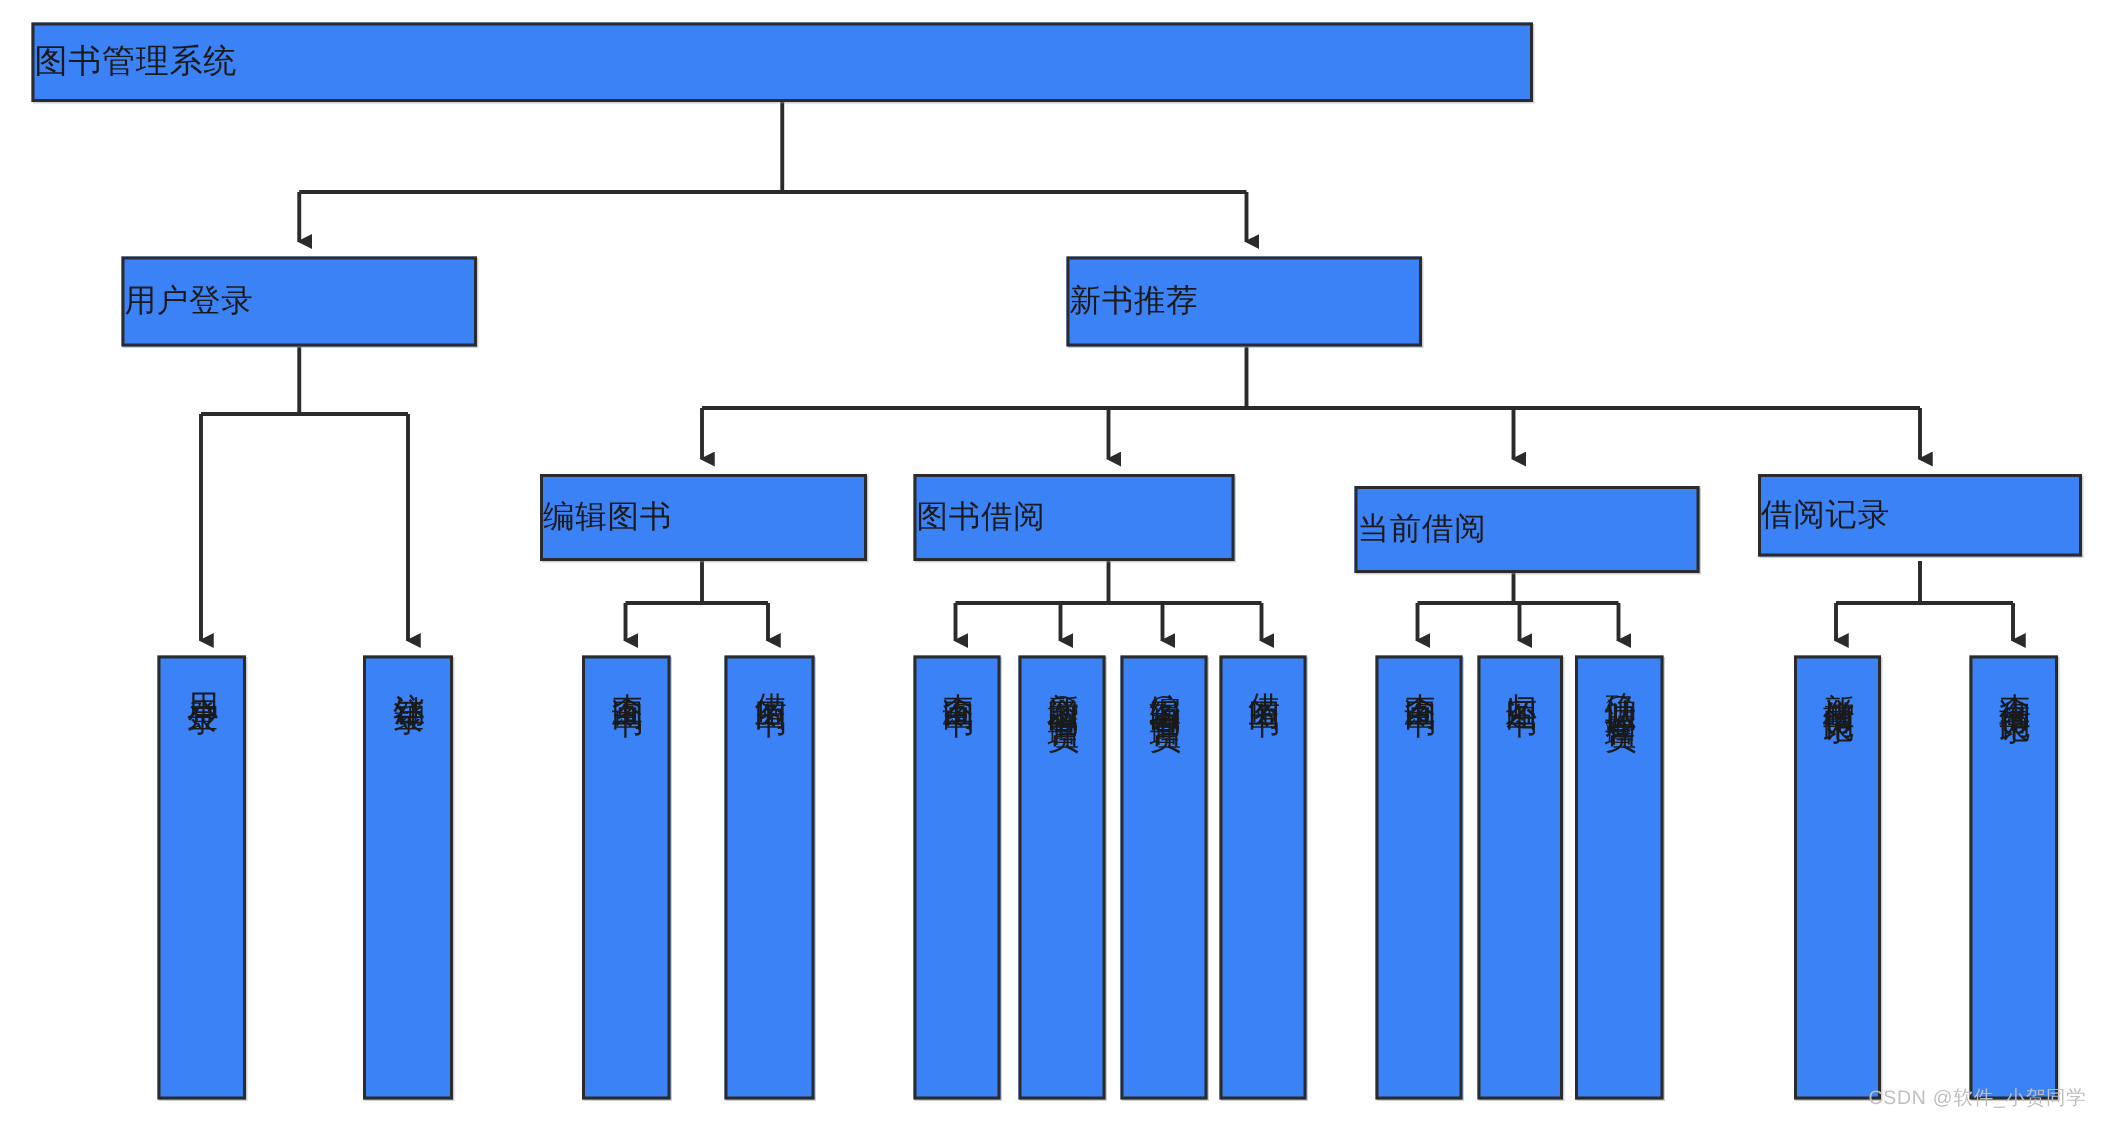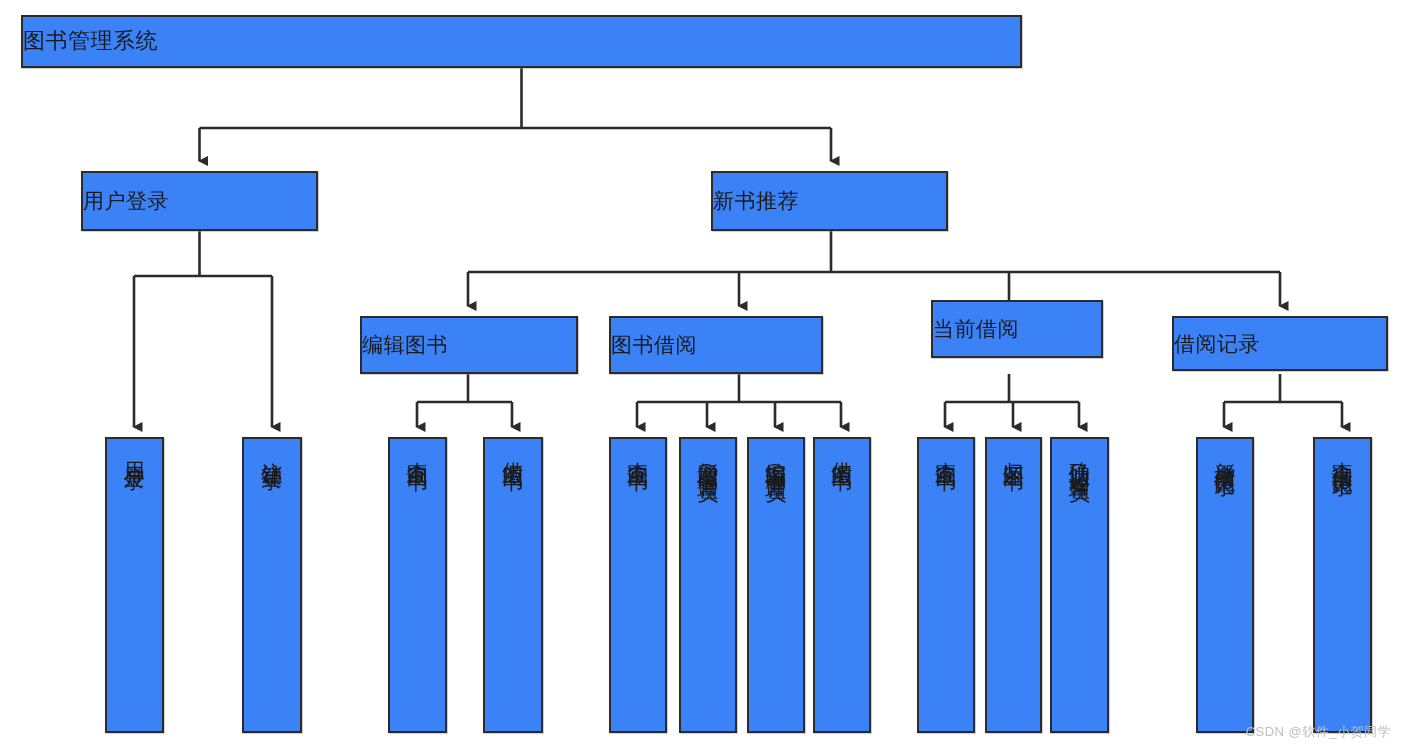--- a/index.html
+++ b/index.html
@@ -137,21 +137,21 @@
   </div>
 
   <div class="node horizontal" style="left:360px; top:316px; width:218px; height:58px;">
     <span class="label">编辑图书</span>
   </div>
 
   <div class="node horizontal" style="left:609px; top:316px; width:214px; height:58px;">
     <span class="label">图书借阅</span>
   </div>
 
-  <div class="node horizontal" style="left:903px; top:300px; width:172px; height:58px;margin-left:28px;">
+  <div class="node horizontal" style="left:903px; top:324px; width:230px; height:58px;">
     <span class="label">当前借阅</span>
   </div>
 
   <div class="node horizontal" style="left:1172px; top:316px; width:216px; height:55px;">
     <span class="label">借阅记录</span>
   </div>
 
   <div class="node vertical" style="left:105px; top:437px; width:59px; height:296px;">
     <span class="label">用户登录</span>
   </div>

